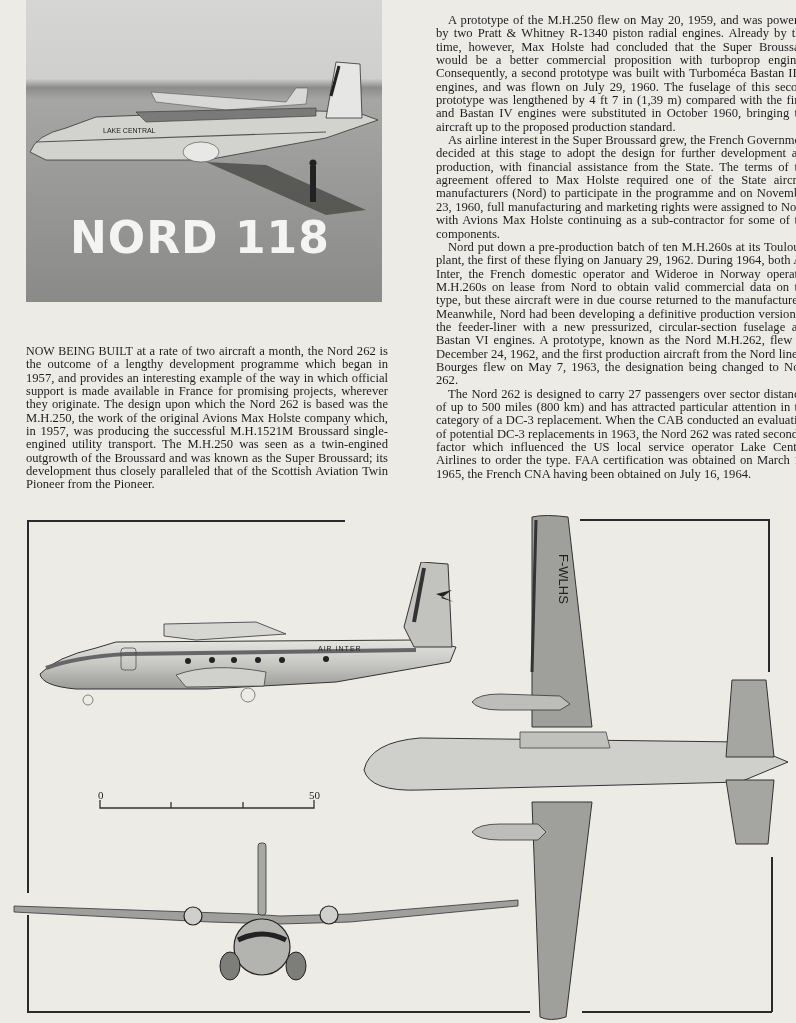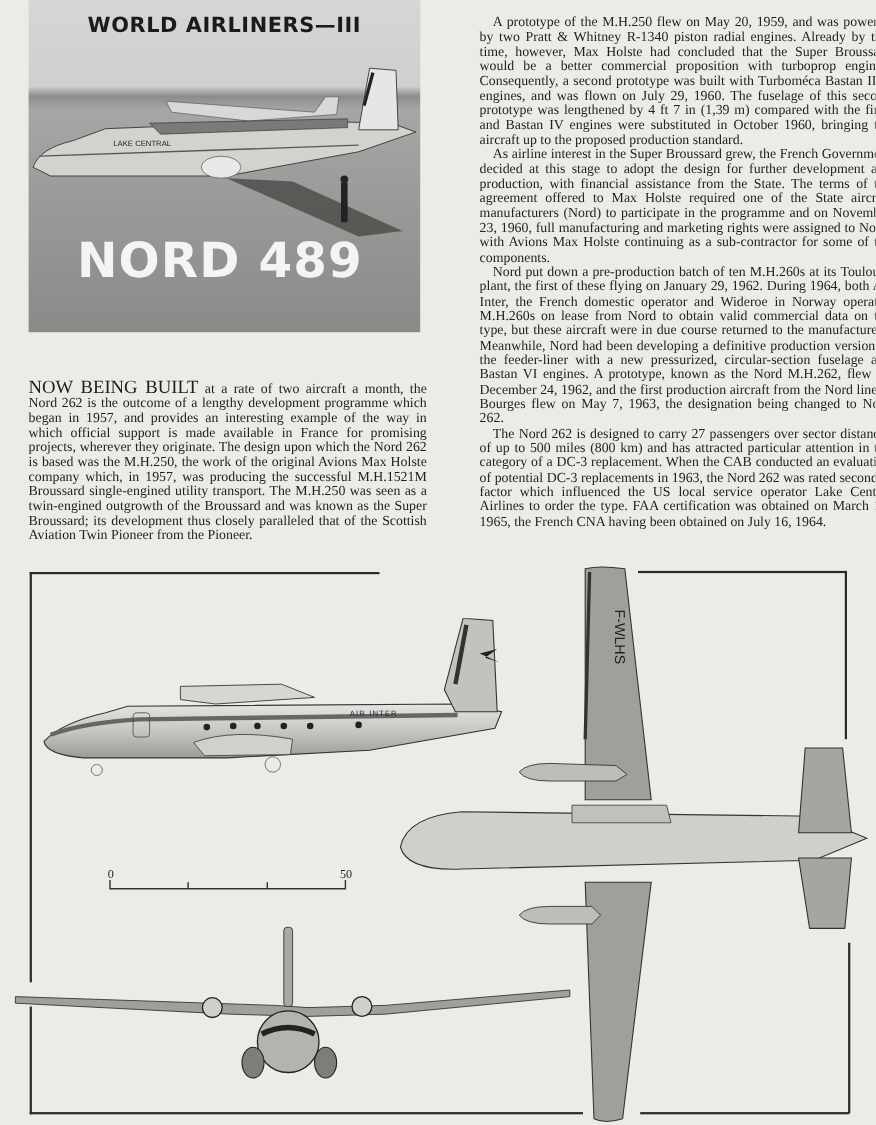--- a/index.html
+++ b/index.html
@@ -22,52 +22,51 @@
   .photo-heading {
     position: absolute; left: 44px; top: 212px;
     font-family: "DejaVu Sans", sans-serif; font-weight: 900; font-size: 44px;
     color: #f4f4f2; letter-spacing: 1px;
   }
   .col {
     position: absolute; font-size: 12.6px; line-height: 13.35px; text-align: justify;
   }
   .col p { margin: 0; text-indent: 12px; }
   .col p.noindent { text-indent: 0; }
-  .smallcaps { font-variant: small-caps; font-size: 17px; margin-top: 40px; }
+  .smallcaps { font-variant: small-caps; font-size: 12px; margin-top: 40px; }
   #col-left { left: 26px; top: 345px; width: 362px; }
   #col-right { left: 401px; top: 14px; width: 374px; margin-left: 35px; }
   .frame-line { position: absolute; background: #2a2a2a; }
   .scale-label { position: absolute; font-size: 11px; font-family: "Liberation Serif", serif; }
   svg { position: absolute; }
 </style>
 </head>
 <body>
 
 <div class="photo">
-  <div class="photo-title">WORLD AIRLINERS—III</div>
   <svg width="356" height="302" style="left:0;top:0">
 
     <path d="M125 92 L260 102 L270 88 L282 88 L280 104 L200 110 L130 102 Z" fill="#d8d8d6" stroke="#555" stroke-width="0.6"></path>
 
     <path d="M4 152 Q10 135 40 128 L70 117 L250 110 L330 112 L352 120 L300 138 L180 160 L20 160 Z" fill="#d2d2cf" stroke="#333" stroke-width="0.8"></path>
     <path d="M10 142 L300 132" stroke="#555" stroke-width="1.2"></path>
 
     <path d="M310 62 L334 64 L336 118 L300 118 Z" fill="#e6e6e4" stroke="#333" stroke-width="0.8"></path>
     <path d="M313 66 L305 96" stroke="#222" stroke-width="3"></path>
 
     <path d="M110 112 L290 108 L290 116 L120 122 Z" fill="#7a7a78" stroke="#333" stroke-width="0.6"></path>
     <ellipse cx="175" cy="152" rx="18" ry="10" fill="#e8e8e6" stroke="#444" stroke-width="0.6"></ellipse>
 
     <path d="M180 162 L300 215 L340 210 L240 165 Z" fill="#3d3d3b" opacity="0.7"></path>
 
     <rect x="284" y="166" width="6" height="36" fill="#222"></rect>
     <circle cx="287" cy="163" r="3.5" fill="#222"></circle>
     <text x="77" y="133" font-family="Liberation Sans, sans-serif" font-size="7" fill="#222">LAKE CENTRAL</text>
   </svg>
-  <div class="photo-heading">NORD 489</div>
+  <div class="photo-heading">NORD 118</div>
 </div>
 
 <div class="col" id="col-left">
   <p class="noindent"><span class="smallcaps">NOW BEING BUILT</span><span> at a rate of two aircraft a month, the Nord 262 is the outcome of a lengthy development programme which began in 1957, and provides an interesting example of the way in which official support is made available in France for promising projects, wherever they originate. The design upon which the Nord 262 is based was the M.H.250, the work of the original Avions Max Holste company which, in 1957, was producing the successful M.H.1521M Broussard single-engined utility transport. The M.H.250 was seen as a twin-engined outgrowth of the Broussard and was known as the Super Broussard; its development thus closely paralleled that of the Scottish Aviation Twin Pioneer from the Pioneer.</span></p>
 </div>
 
 <div class="col" id="col-right">
   <p>A prototype of the M.H.250 flew on May 20, 1959, and was powered by two Pratt &amp; Whitney R-1340 piston radial engines. Already by this time, however, Max Holste had concluded that the Super Broussard would be a better commercial proposition with turboprop engines. Consequently, a second prototype was built with Turboméca Bastan IIIA engines, and was flown on July 29, 1960. The fuselage of this second prototype was lengthened by 4 ft 7 in (1,39 m) compared with the first, and Bastan IV engines were substituted in October 1960, bringing the aircraft up to the proposed production standard.</p>
   <p>As airline interest in the Super Broussard grew, the French Government decided at this stage to adopt the design for further development and production, with financial assistance from the State. The terms of the agreement offered to Max Holste required one of the State aircraft manufacturers (Nord) to participate in the programme and on November 23, 1960, full manufacturing and marketing rights were assigned to Nord, with Avions Max Holste continuing as a sub-contractor for some of the components.</p>
   <p>Nord put down a pre-production batch of ten M.H.260s at its Toulouse plant, the first of these flying on January 29, 1962. During 1964, both Air Inter, the French domestic operator and Wideroe in Norway operated M.H.260s on lease from Nord to obtain valid commercial data on the type, but these aircraft were in due course returned to the manufacturers. Meanwhile, Nord had been developing a definitive production version of the feeder-liner with a new pressurized, circular-section fuselage and Bastan VI engines. A prototype, known as the Nord M.H.262, flew on December 24, 1962, and the first production aircraft from the Nord line at Bourges flew on May 7, 1963, the designation being changed to Nord 262.</p>

